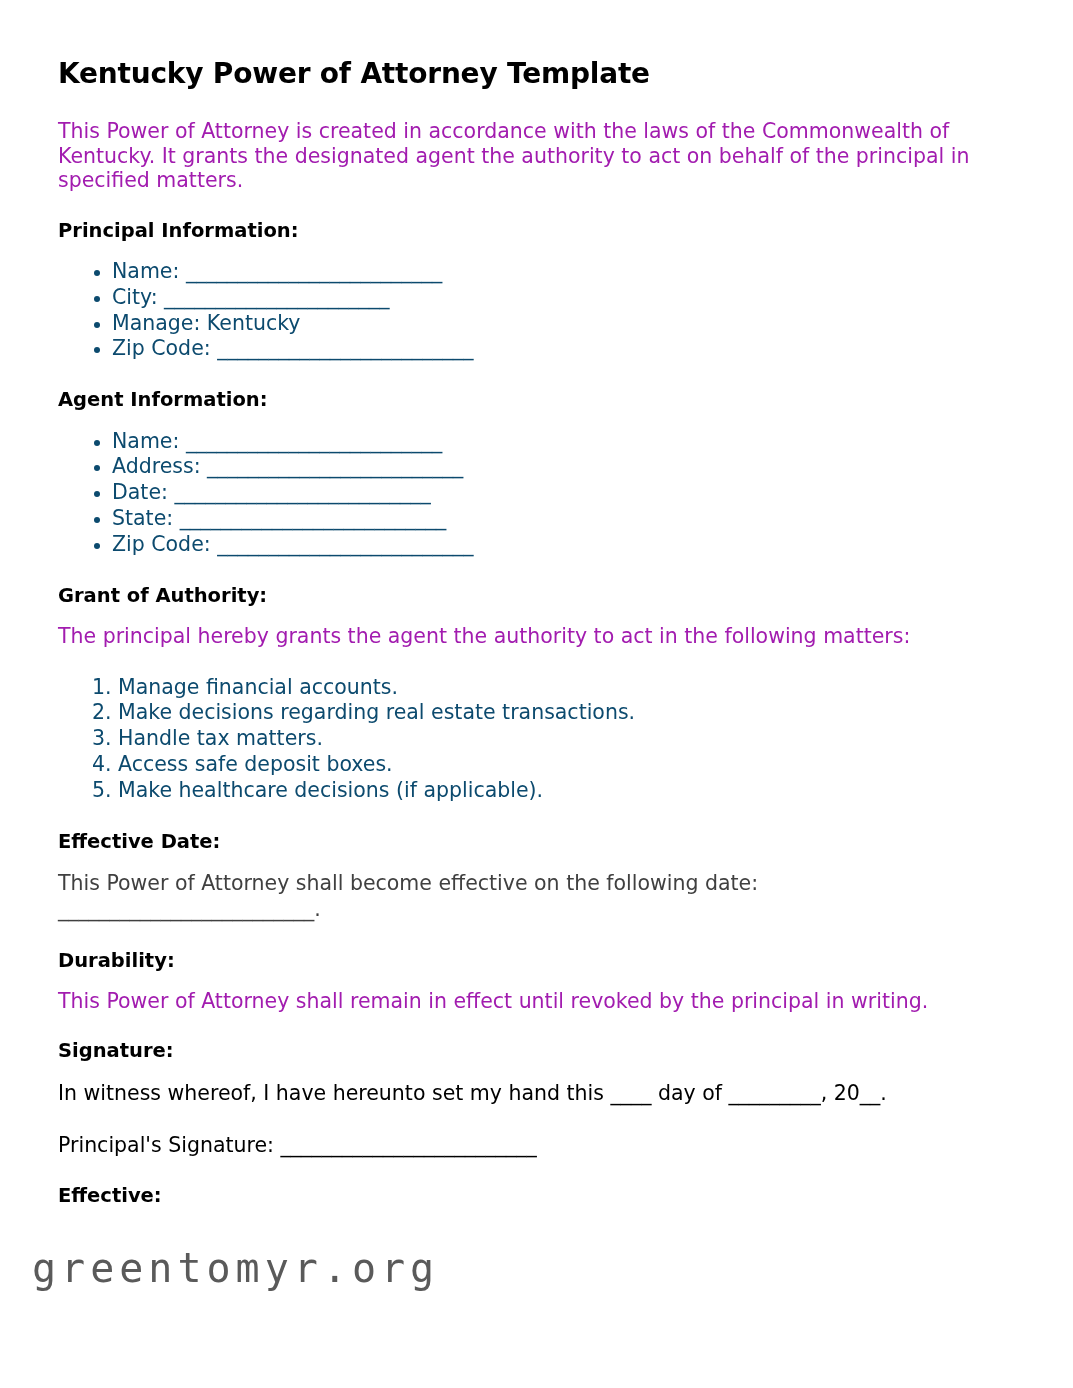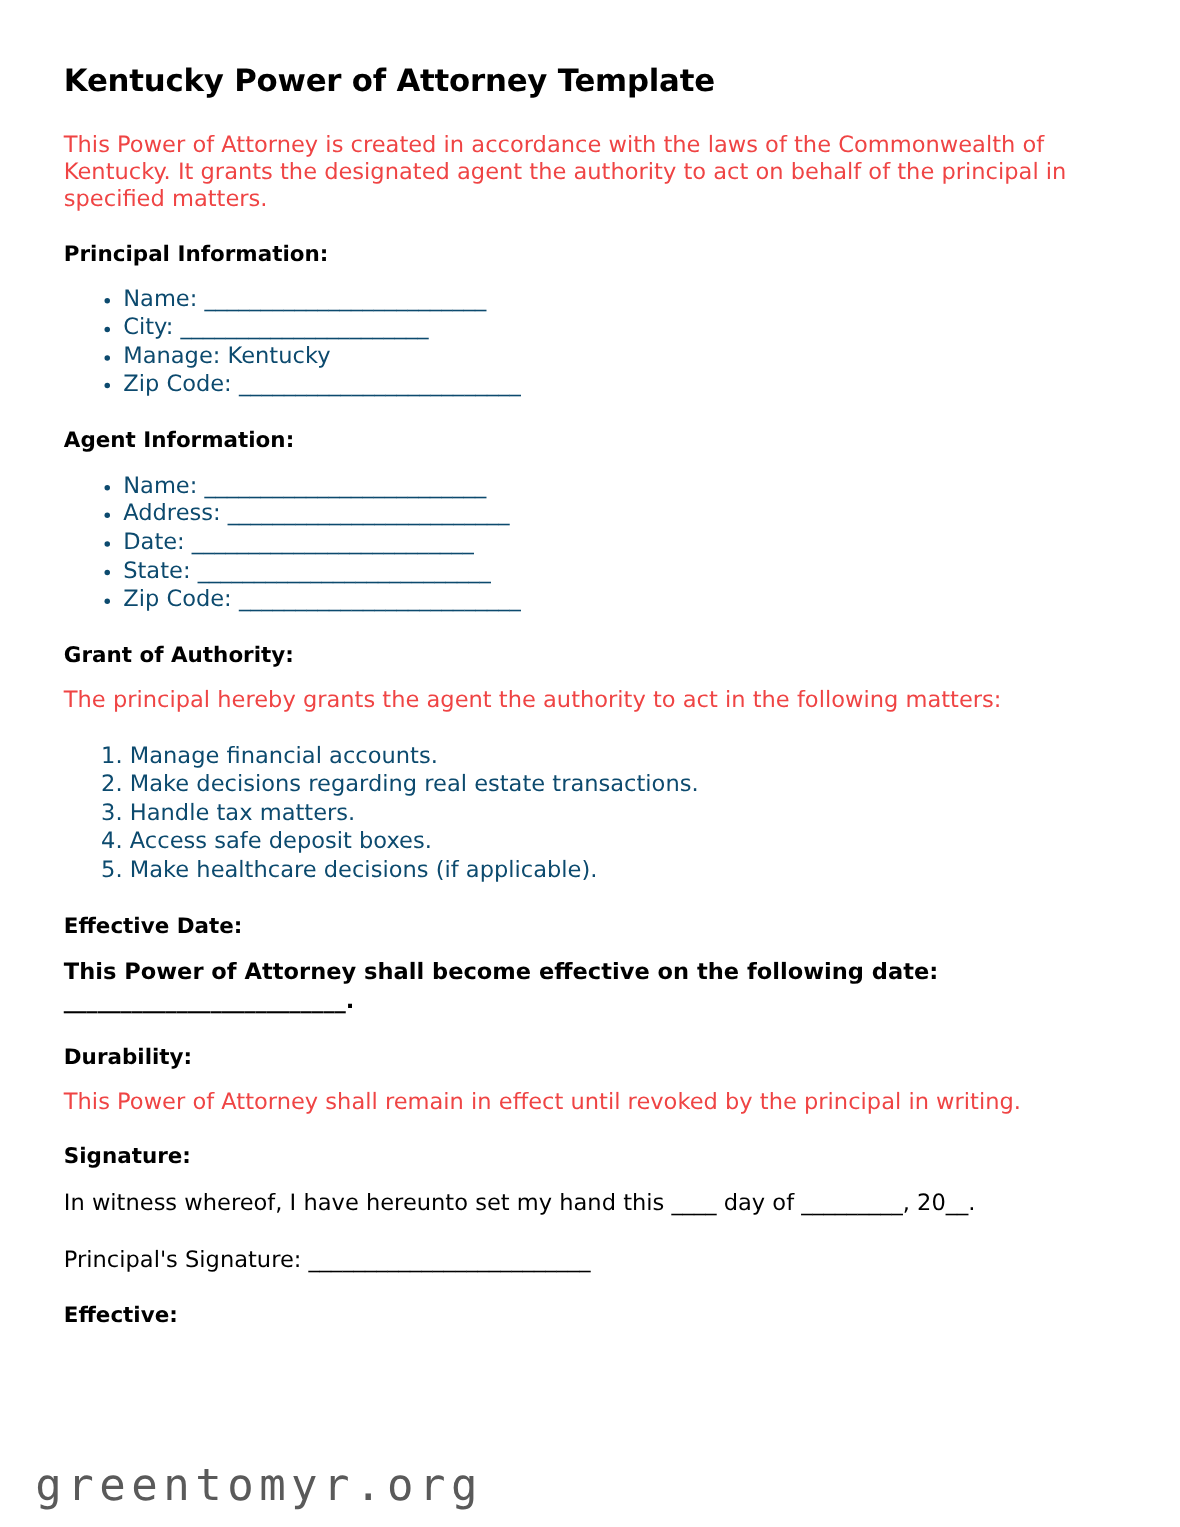--- a/index.html
+++ b/index.html
@@ -36,21 +36,21 @@
     font-weight: bold;
     line-height: 1.12;
     margin: 0 0 30px 0;
     letter-spacing: -0.2px;
     color: #000;
   }
   p.para {
     font-size: 20.5px;
     line-height: 1.19;
     margin: 0 0 26px 0;
-    color: #ef4444;
+    color: #a21caf;
   }
   h2.section-heading {
     font-size: 19.5px;
     font-weight: bold;
     line-height: 1.2;
     margin: 0 0 17px 0;
     color: #000;
   }
   ul.field-list,
   ol.auth-list {
@@ -79,27 +79,26 @@
   .sig-line {
     font-size: 20.5px;
     line-height: 1.28;
     margin: 0 0 26px 0;
     color: #000;
   }
   .effective-para {
     font-size: 20.5px;
     line-height: 1.28;
     margin: 0 0 26px 0;
-    color: #000000;
-    font-weight: bold;
+    color: #404040;
   }
   .watermark {
     position: absolute;
     left: 32px;
-    top: 1331px;
+    top: 1248px;
     font-family: "DejaVu Sans Mono", "Liberation Mono", monospace;
     font-size: 40px;
     letter-spacing: 5px;
     color: #5a5a5a;
     white-space: nowrap;
     line-height: 1;
   }
 </style>
 </head>
 <body>

